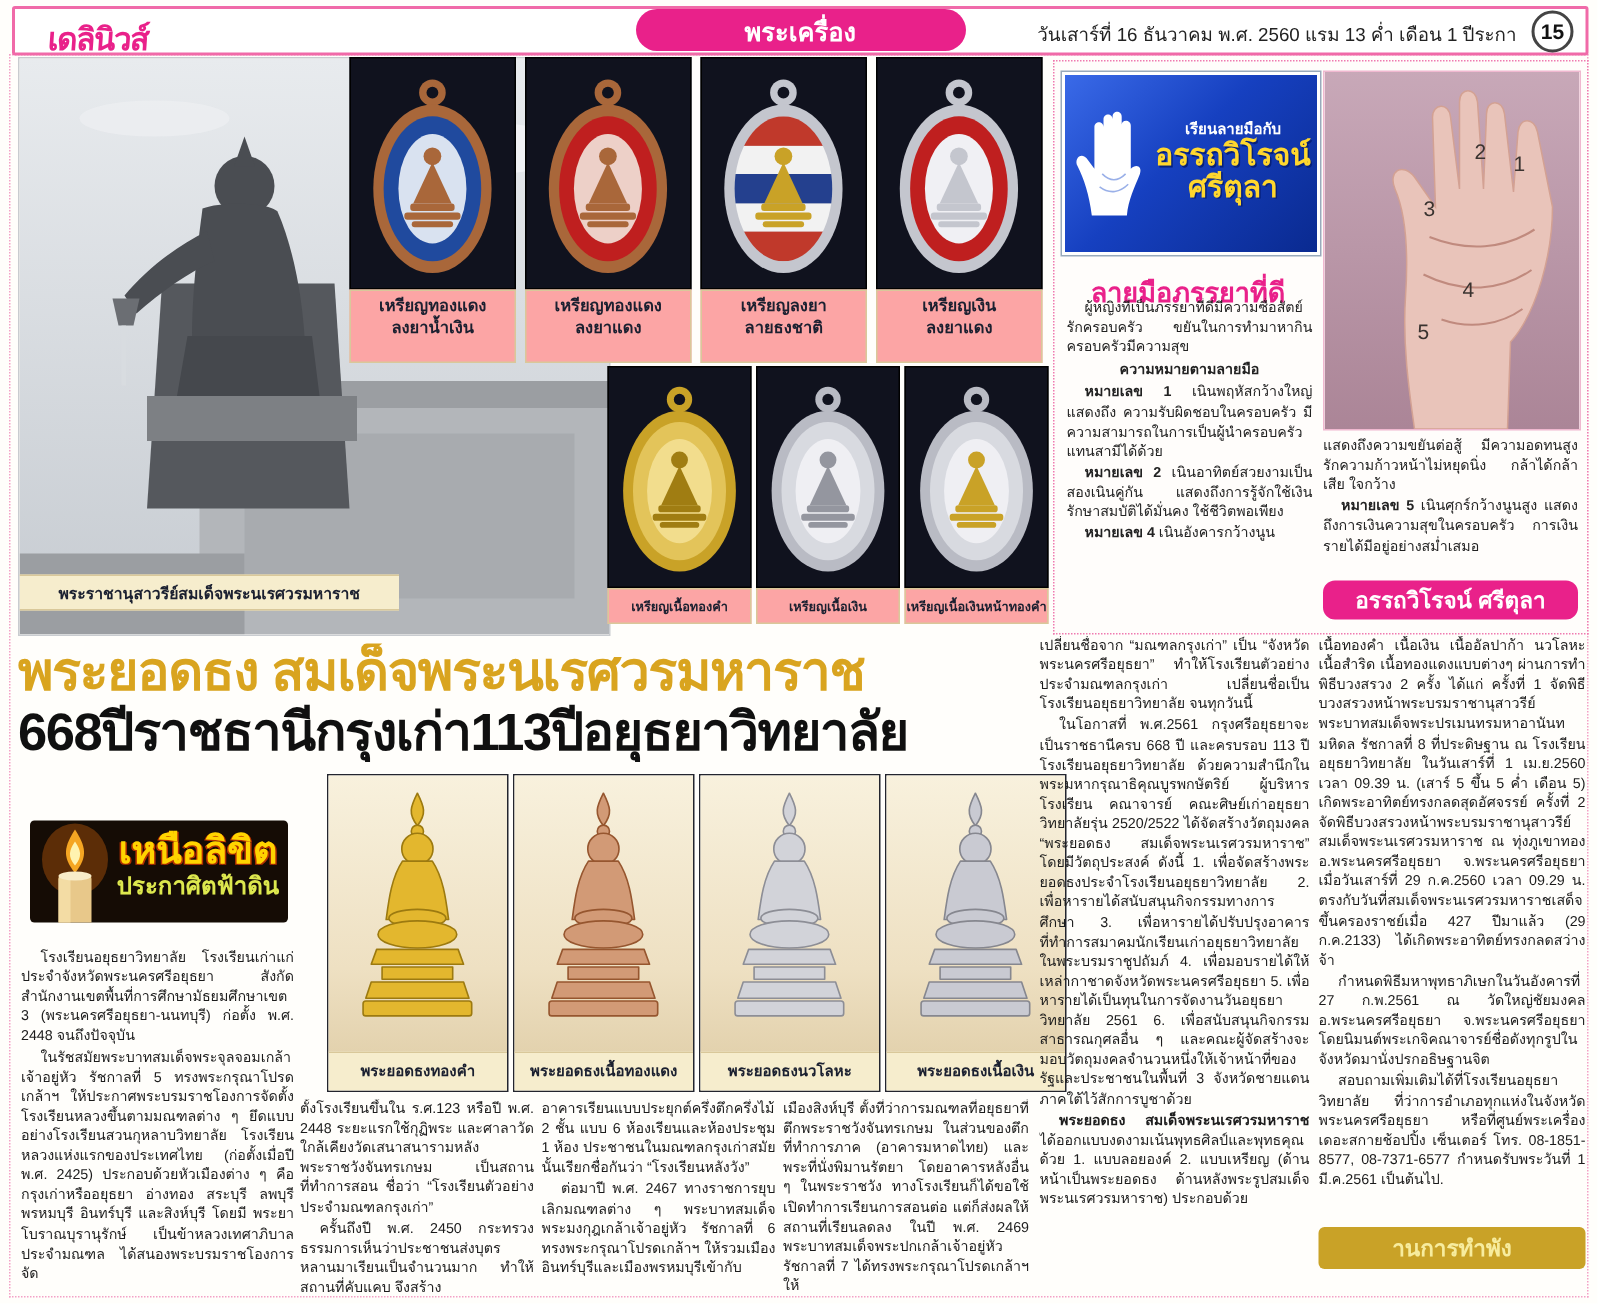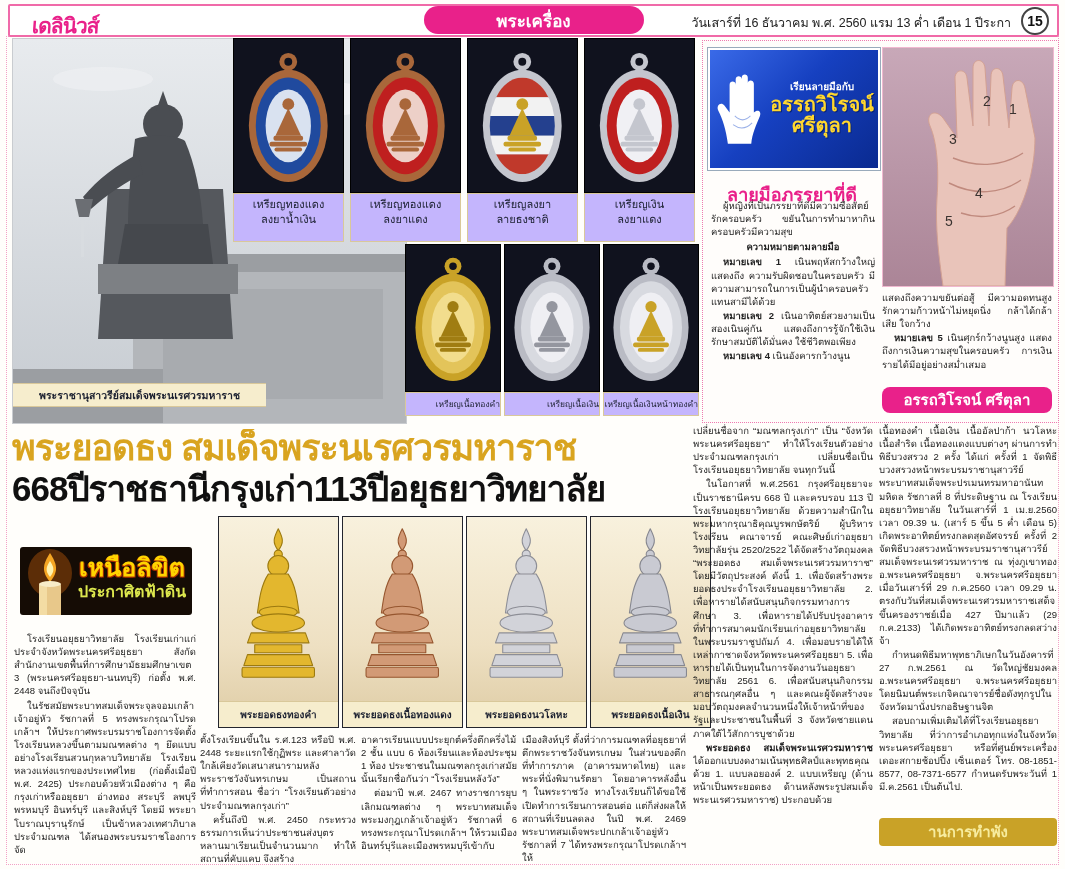--- a/index.html
+++ b/index.html
@@ -33,24 +33,24 @@
   
   .medal-row1{position:absolute;left:233px;top:38px;display:flex;gap:6px;}
   .medal-row2{position:absolute;left:405px;top:244px;display:flex;gap:3px;}
   .medal-cell{display:flex;flex-direction:column;}
   .medal-row1 .medal-cell{width:111px;}
   .medal-row2 .medal-cell{width:96px;}
   .m-frame{background:#10121e;border:1px solid #000;display:flex;align-items:center;justify-content:center;}
   .medal-row1 .m-frame{height:153px;}
   .medal-row2 .m-frame{height:146px;}
   .medal-svg{height:138px;width:auto;}
-  .m-caption{background:#c4b5fd;border:1px solid #d9c89a;text-align:center;
-             font-weight:normal;color:#1b2030;}
+  .m-caption{background:#fca5a5;border:1px solid #d9c89a;text-align:center;
+             font-weight:bold;color:#1b2030;}
   .medal-row1 .m-caption{height:44px;font-size:11px;line-height:1.35;padding-top:3px;}
-  .medal-row2 .m-caption{height:22px;font-size:8.5px;line-height:22px;white-space:nowrap;overflow:hidden;text-align:right;}
+  .medal-row2 .m-caption{height:22px;font-size:8.5px;line-height:22px;white-space:nowrap;overflow:hidden;}
   .m1{--rim:#a9673a;--enamel:#204a9e;--inner:#d9e2f0;--buddha:#a9673a}
   .m2{--rim:#a9673a;--enamel:#bf1f1f;--inner:#edd0c8;--buddha:#a9673a}
   .m4{--rim:#c4c6ce;--enamel:#bf1f1f;--inner:#f0f0f4;--buddha:#c4c6ce}
   .m5{--rim:#c9a227;--enamel:#e3c45a;--inner:#f2dd8d;--buddha:#a07d12}
   .m6{--rim:#b9bbc4;--enamel:#d8dae0;--inner:#efeff3;--buddha:#94969f}
   .m7{--rim:#b9bbc4;--enamel:#d8dae0;--inner:#efeff3;--buddha:#c9a227}
 
   
   .palm{position:absolute;left:702px;top:40px;width:355px;height:381px;
         border:1px dotted #ef7ab0;background:#fffdfb;}

